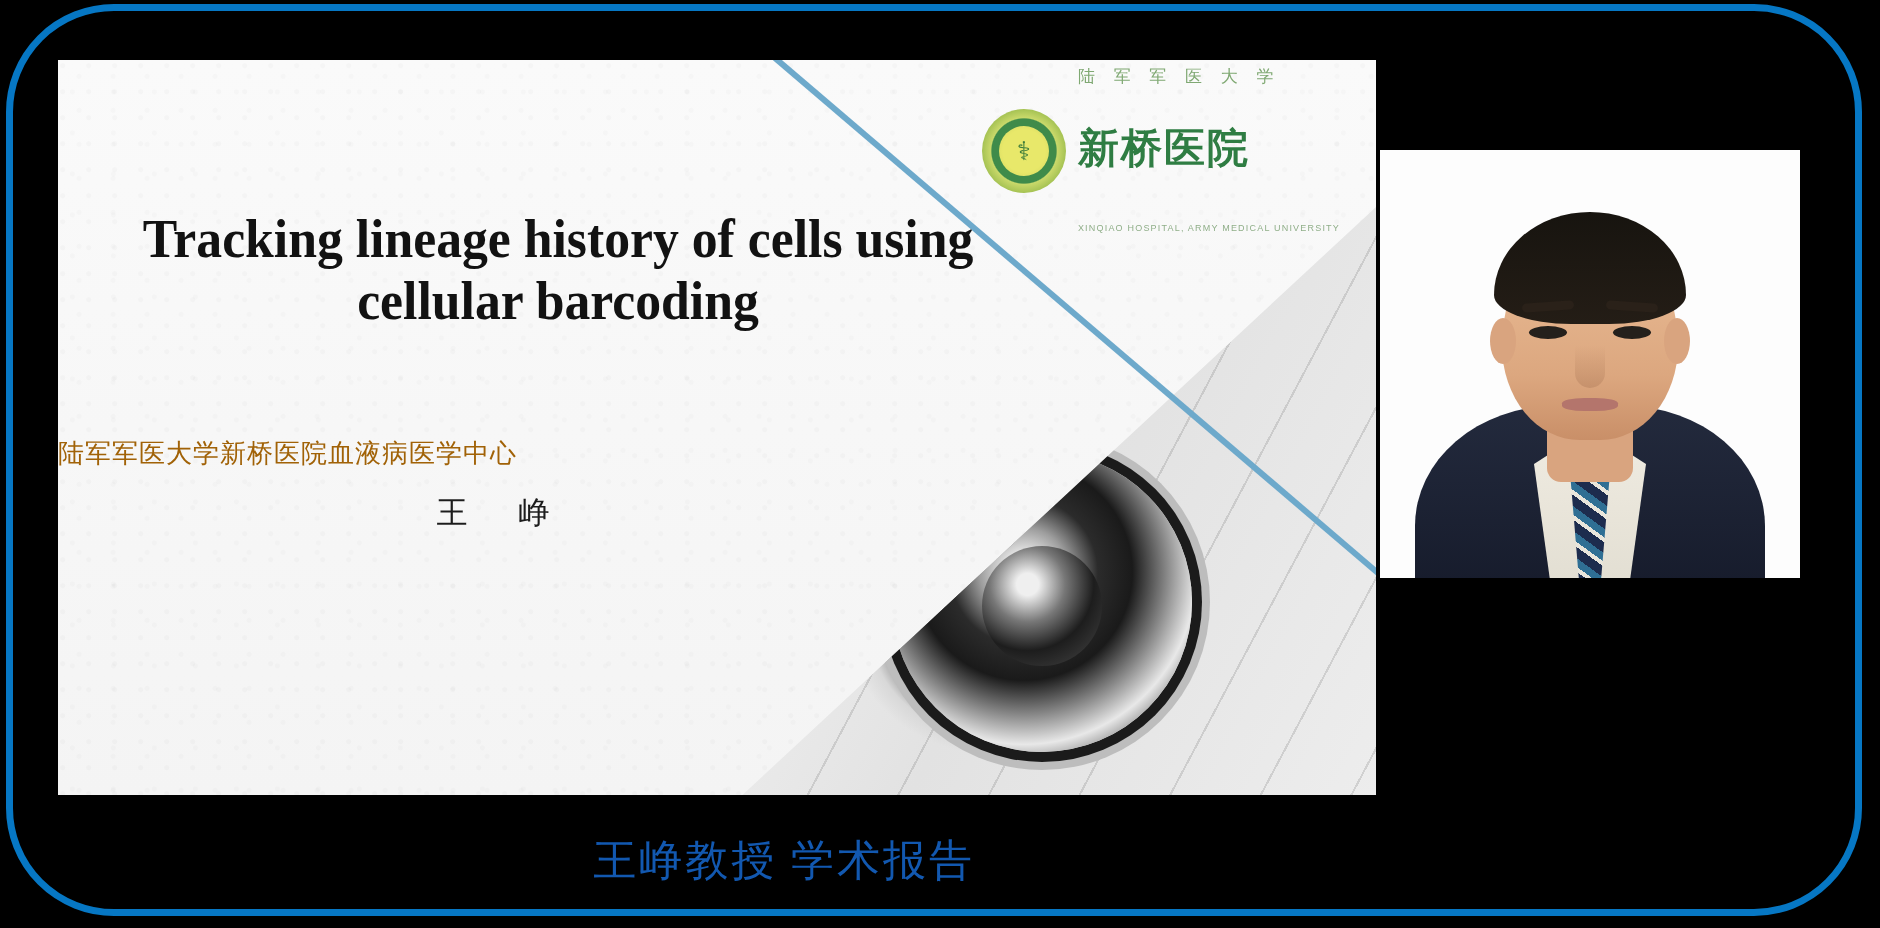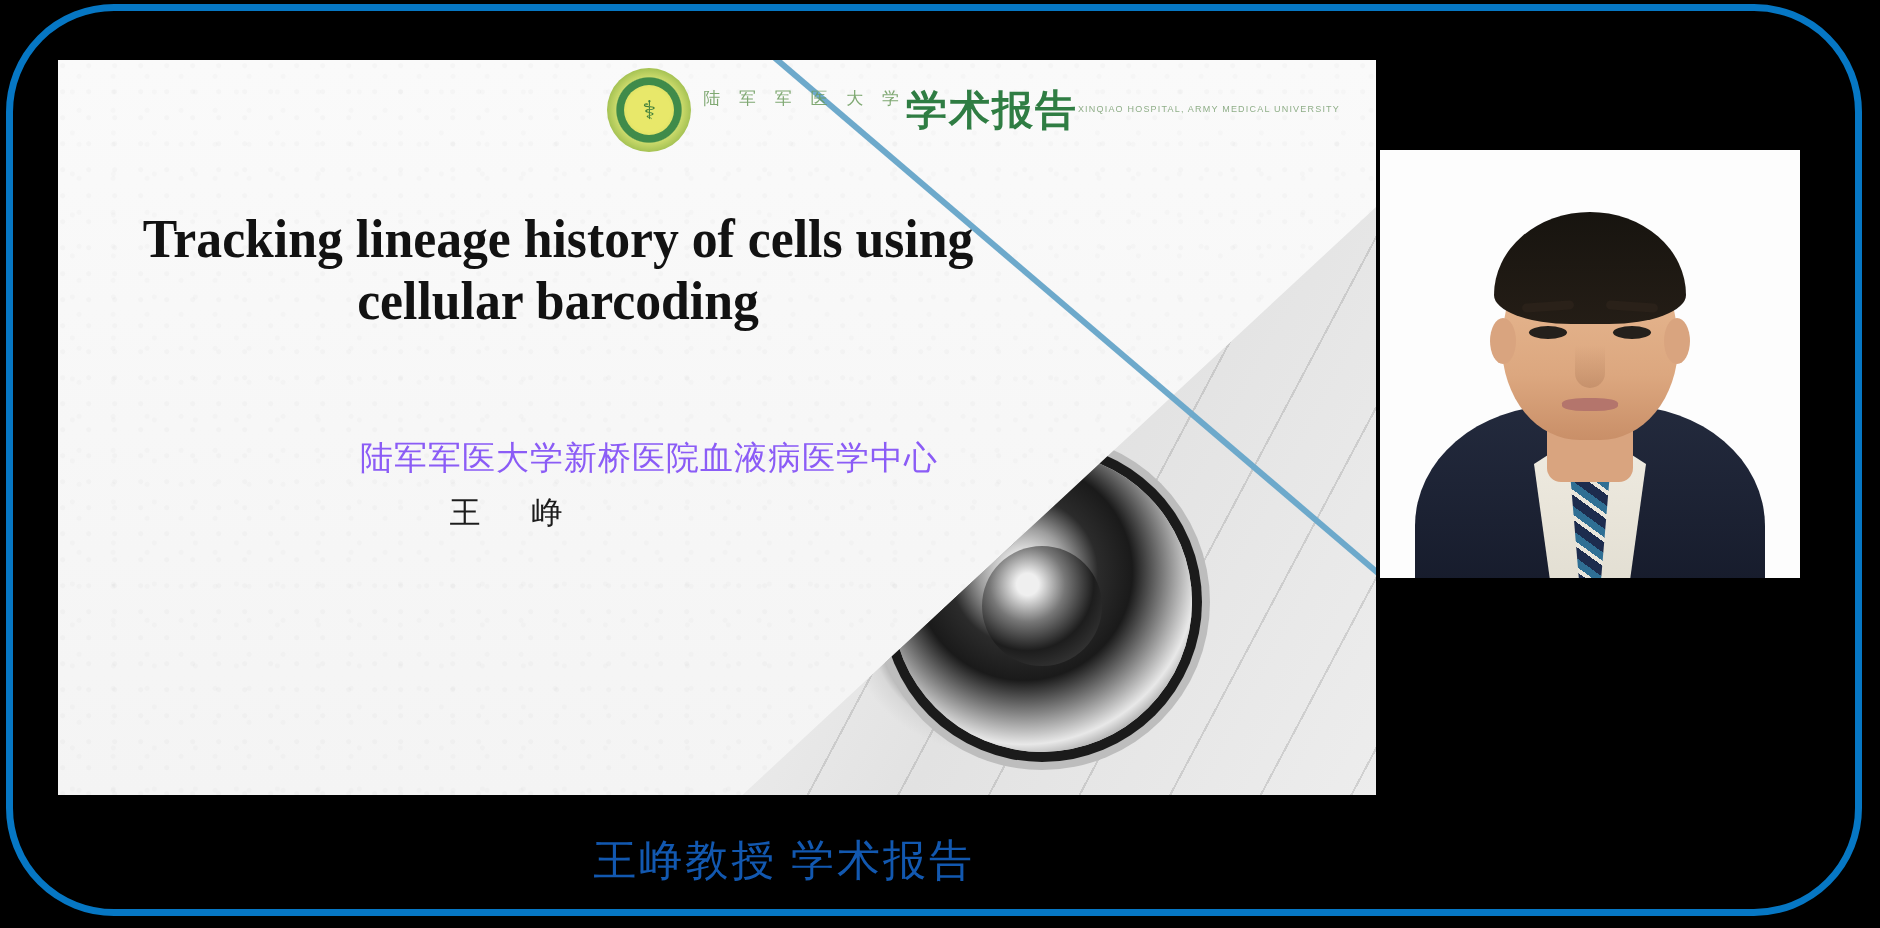--- a/index.html
+++ b/index.html
@@ -162,21 +162,21 @@
     height: 50px;
     border-radius: 50%;
     background: radial-gradient(circle, #e8e86a 0 60%, #cfd45c 100%);
     display: flex;
     align-items: center;
     justify-content: center;
     color: #3c7c3a;
     font-size: 26px;
     line-height: 1;
   }
-  #logo-text { display: flex; flex-direction: row; line-height: 1; }
+  #logo-text { display: flex; flex-direction: column; line-height: 1; gap: 40px; }
   #logo-univ {
     font-size: 17px;
     color: #6b9b5c;
     letter-spacing: 7px;
     margin-bottom: 3px;
     opacity: .85;
   }
   #logo-hospital {
     font-size: 41px;
     font-weight: bold;
@@ -202,35 +202,34 @@
     font-weight: bold;
     font-size: 55px;
     line-height: 1.12;
     transform: scaleX(.94);
   }
   #slide-affiliation {
     position: absolute;
     left: 0;
     top: 376px;
     width: 880px;
-    text-align: right;
-    color: #8b5cf6;
-    font-size: 33px;
+    text-align: left;
+    color: #a16207;
+    font-size: 26px;
     letter-spacing: 1px;
   }
   #slide-speaker {
     position: absolute;
     left: 0;
     top: 432px;
     width: 880px;
     text-align: center;
     color: #1c1c1c;
     font-size: 31px;
     letter-spacing: 10px;
-    padding-left: 13px;
   }
 
   
   #speaker-tile {
     position: absolute;
     left: 1380px;
     top: 150px;
     width: 420px;
     height: 428px;
     background: #ffffff;
@@ -383,21 +382,21 @@
     </div>
 
     <div id="slide-diagonal"></div>
 
     <div id="slide-logo">
       <div id="logo-emblem">
         <div id="logo-emblem-inner">⚕</div>
       </div>
       <div id="logo-text">
         <div id="logo-univ">陆 军 军 医 大 学</div>
-        <div id="logo-hospital">学术报告</div>
+        <div id="logo-hospital">新桥医院</div>
         <div id="logo-english">XINQIAO HOSPITAL, ARMY MEDICAL UNIVERSITY</div>
       </div>
     </div>
 
     <div id="slide-title">
       <div>Tracking lineage history of cells using</div>
       <div>cellular barcoding</div>
     </div>
 
     <div id="slide-affiliation">陆军军医大学新桥医院血液病医学中心</div>

